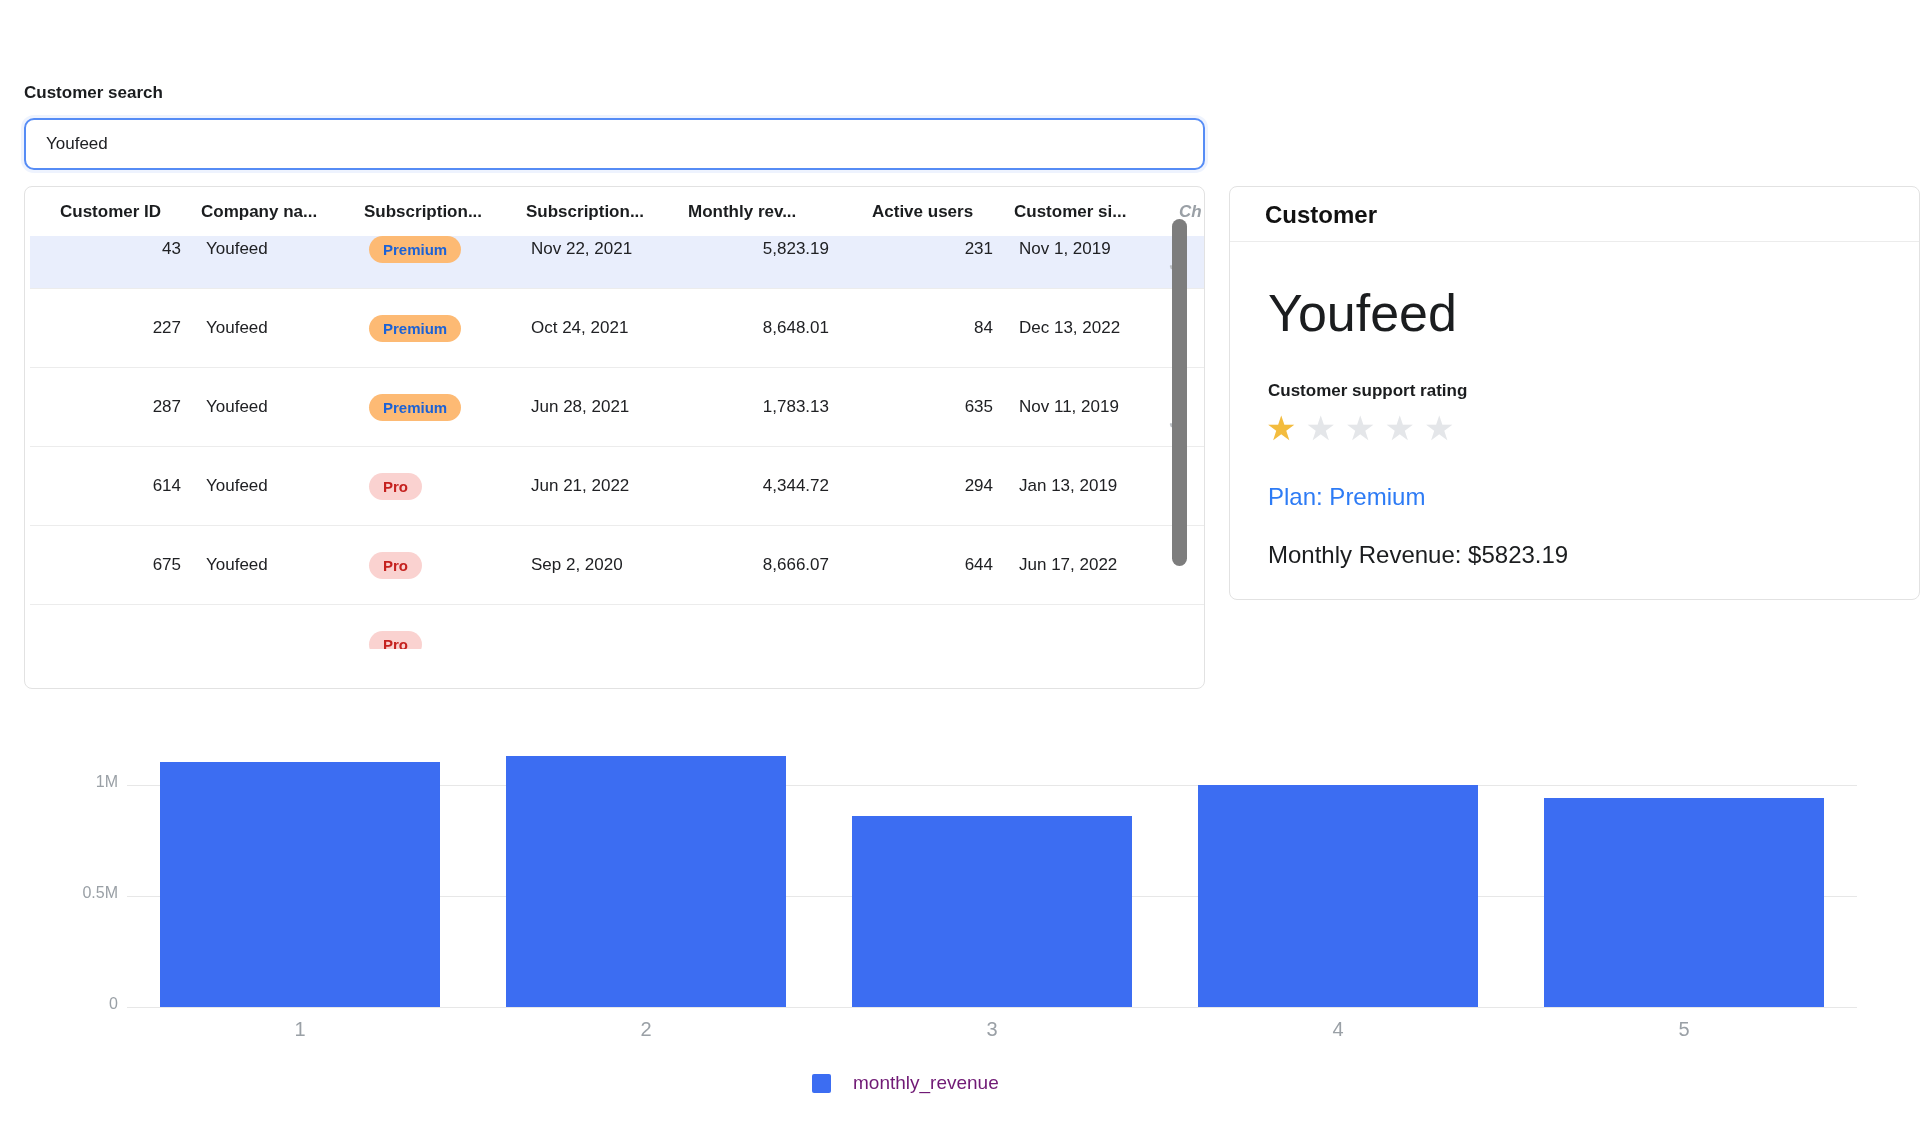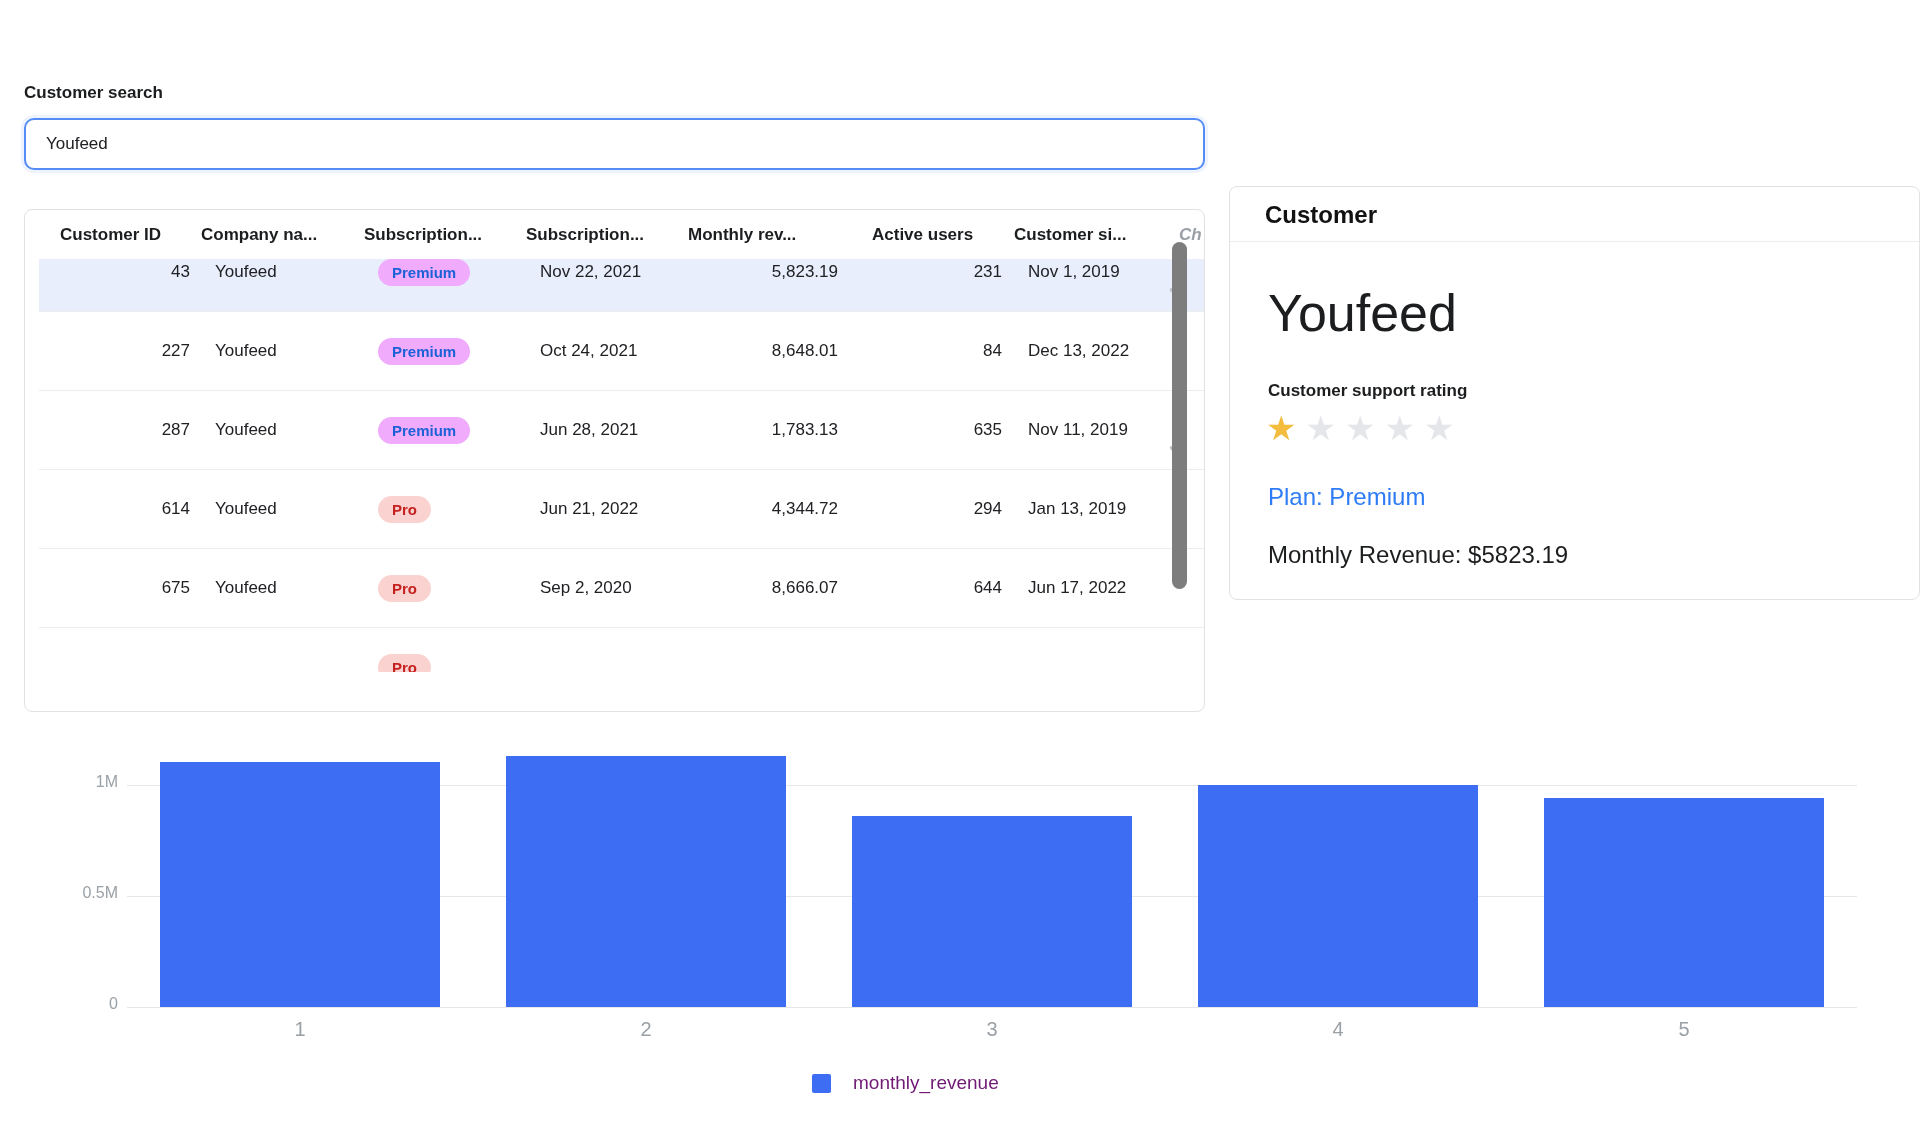--- a/index.html
+++ b/index.html
@@ -14,37 +14,37 @@
   .search-label { position:absolute; left:24px; top:83px; font-size:17px; font-weight:bold; color:#1b1d1f; }
   .search-input {
     position:absolute; left:24px; top:118px; width:1181px; height:52px; box-sizing:border-box;
     border:2px solid #568cf5; border-radius:10px; padding:0 0 0 20px; font-size:17px;
     font-family:"Liberation Sans", sans-serif; color:#202124; outline:none;
     box-shadow:0 0 0 3px rgba(86,140,245,0.10);
   }
   
   .table-card {
     position:absolute; left:24px; top:186px; width:1181px; height:503px; box-sizing:border-box;
-    border:1px solid #e2e2e2; border-radius:8px; background:#fff; overflow:hidden;margin-top:23px;
+    border:1px solid #e2e2e2; border-radius:8px; background:#fff; overflow:hidden;
   }
   .tgrid { display:grid; grid-template-columns:151px 161px 162px 160px 165px 164px 155px 1fr; align-items:center; }
   .thead { position:absolute; left:0; top:0; right:0; height:49px; font-weight:bold; font-size:17px; color:#1b1d1f; }
   .th { white-space:nowrap; overflow:hidden; }
   .h1{ padding-left:35px; } .h2{ padding-left:25px; } .h3{ padding-left:27px; } .h4{ padding-left:27px; }
   .h5{ padding-left:29px; } .h6{ padding-left:48px; } .h7{ padding-left:26px; }
   .h8{ padding-left:36px; color:#9aa0a6; font-weight:bold;font-style:italic; }
-  .tbody-viewport { position:absolute; left:14px; top:49px; width:100%; height:413px; overflow:hidden; }
+  .tbody-viewport { position:absolute; left:5px; top:49px; width:100%; height:413px; overflow:hidden; }
   .rows { margin-top:-26px; }
   .trow { height:79px; box-sizing:border-box; border-bottom:1px solid #ececec; font-size:17px; color:#202124; }
   .trow.selected { background:#e9eefc; }
   .cell { white-space:nowrap; overflow:hidden; }
   .c1 { text-align:right; } .c2 { padding-left:25px; } .c3 { padding-left:27px; } .c4 { padding-left:27px; }
   .c5 { text-align:right; } .c6 { text-align:right; } .c7 { padding-left:26px; }
   .badge { display:inline-block; padding:5px 14px; border-radius:15px; font-size:15px; font-weight:bold; }
-  .badge.premium { background:#f0abfc; color:#1c62d6;text-align:center; }
+  .badge.premium { background:#fdba74; color:#1c62d6;text-align:center; }
   .badge.pro { background:#fad2d0; color:#c5221f; }
   .hidden-check { position:absolute; font-size:19px; color:#bdc1c6; z-index:1; }
   .scroll-thumb { position:absolute; left:1147px; top:32px; width:15px; height:347px; background:#7d7d7d; border-radius:8px; z-index:2; }
   .table-footer {
     position:absolute; left:0; right:0; bottom:0; height:41px; border-top:1px solid #ececec; background:#fff;
     display:flex; align-items:center; justify-content:center; font-size:17px; color:#44474a; z-index:3;
   }
   .footer-icons { position:absolute; right:20px; top:0; height:41px; display:flex; align-items:center; gap:26px; }
   .icon-btn { width:22px; height:22px; display:flex; align-items:center; justify-content:center; cursor:pointer; }
   

